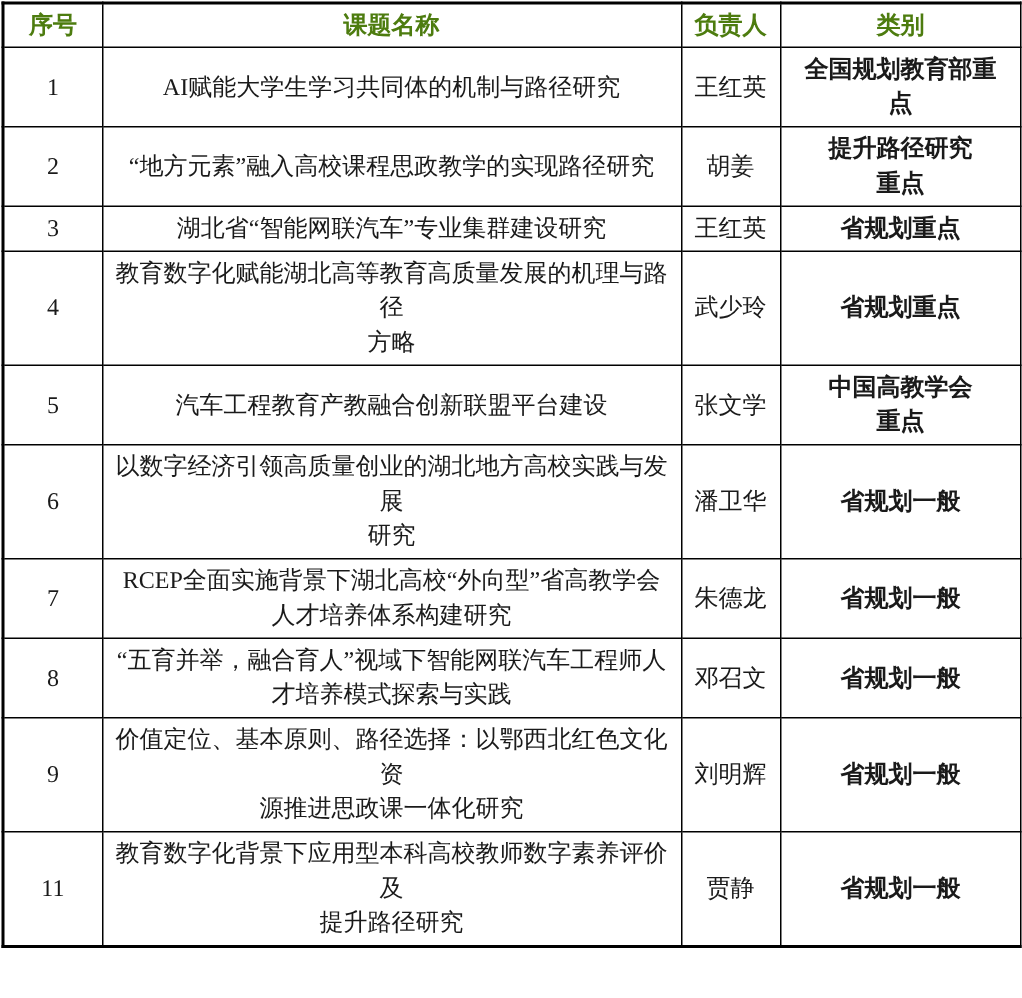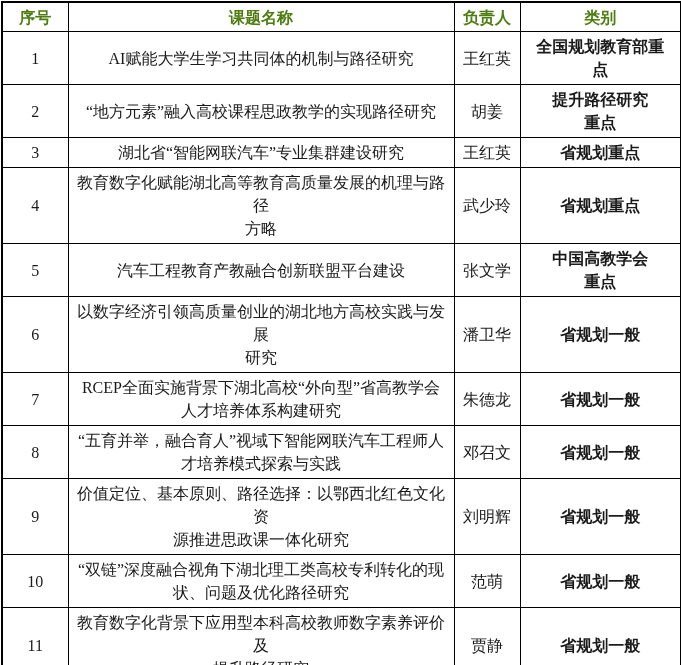--- a/index.html
+++ b/index.html
@@ -132,27 +132,20 @@
   </tr>
 
   <tr>
     <td class="cell-index">9</td>
     <td class="cell-title">价值定位、基本原则、路径选择：以鄂西北红色文化资
 源推进思政课一体化研究</td>
     <td class="cell-leader">刘明辉</td>
     <td class="cell-category">省规划一般</td>
   </tr>
 
-  <tr>
-    <td class="cell-index">10</td>
-    <td class="cell-title">“双链”深度融合视角下湖北理工类高校专利转化的现
-状、问题及优化路径研究</td>
-    <td class="cell-leader">范萌</td>
-    <td class="cell-category">省规划一般</td>
-  </tr>
 
   <tr>
     <td class="cell-index">11</td>
     <td class="cell-title">教育数字化背景下应用型本科高校教师数字素养评价及
 提升路径研究</td>
     <td class="cell-leader">贾静</td>
     <td class="cell-category">省规划一般</td>
   </tr>
 
 </tbody>

